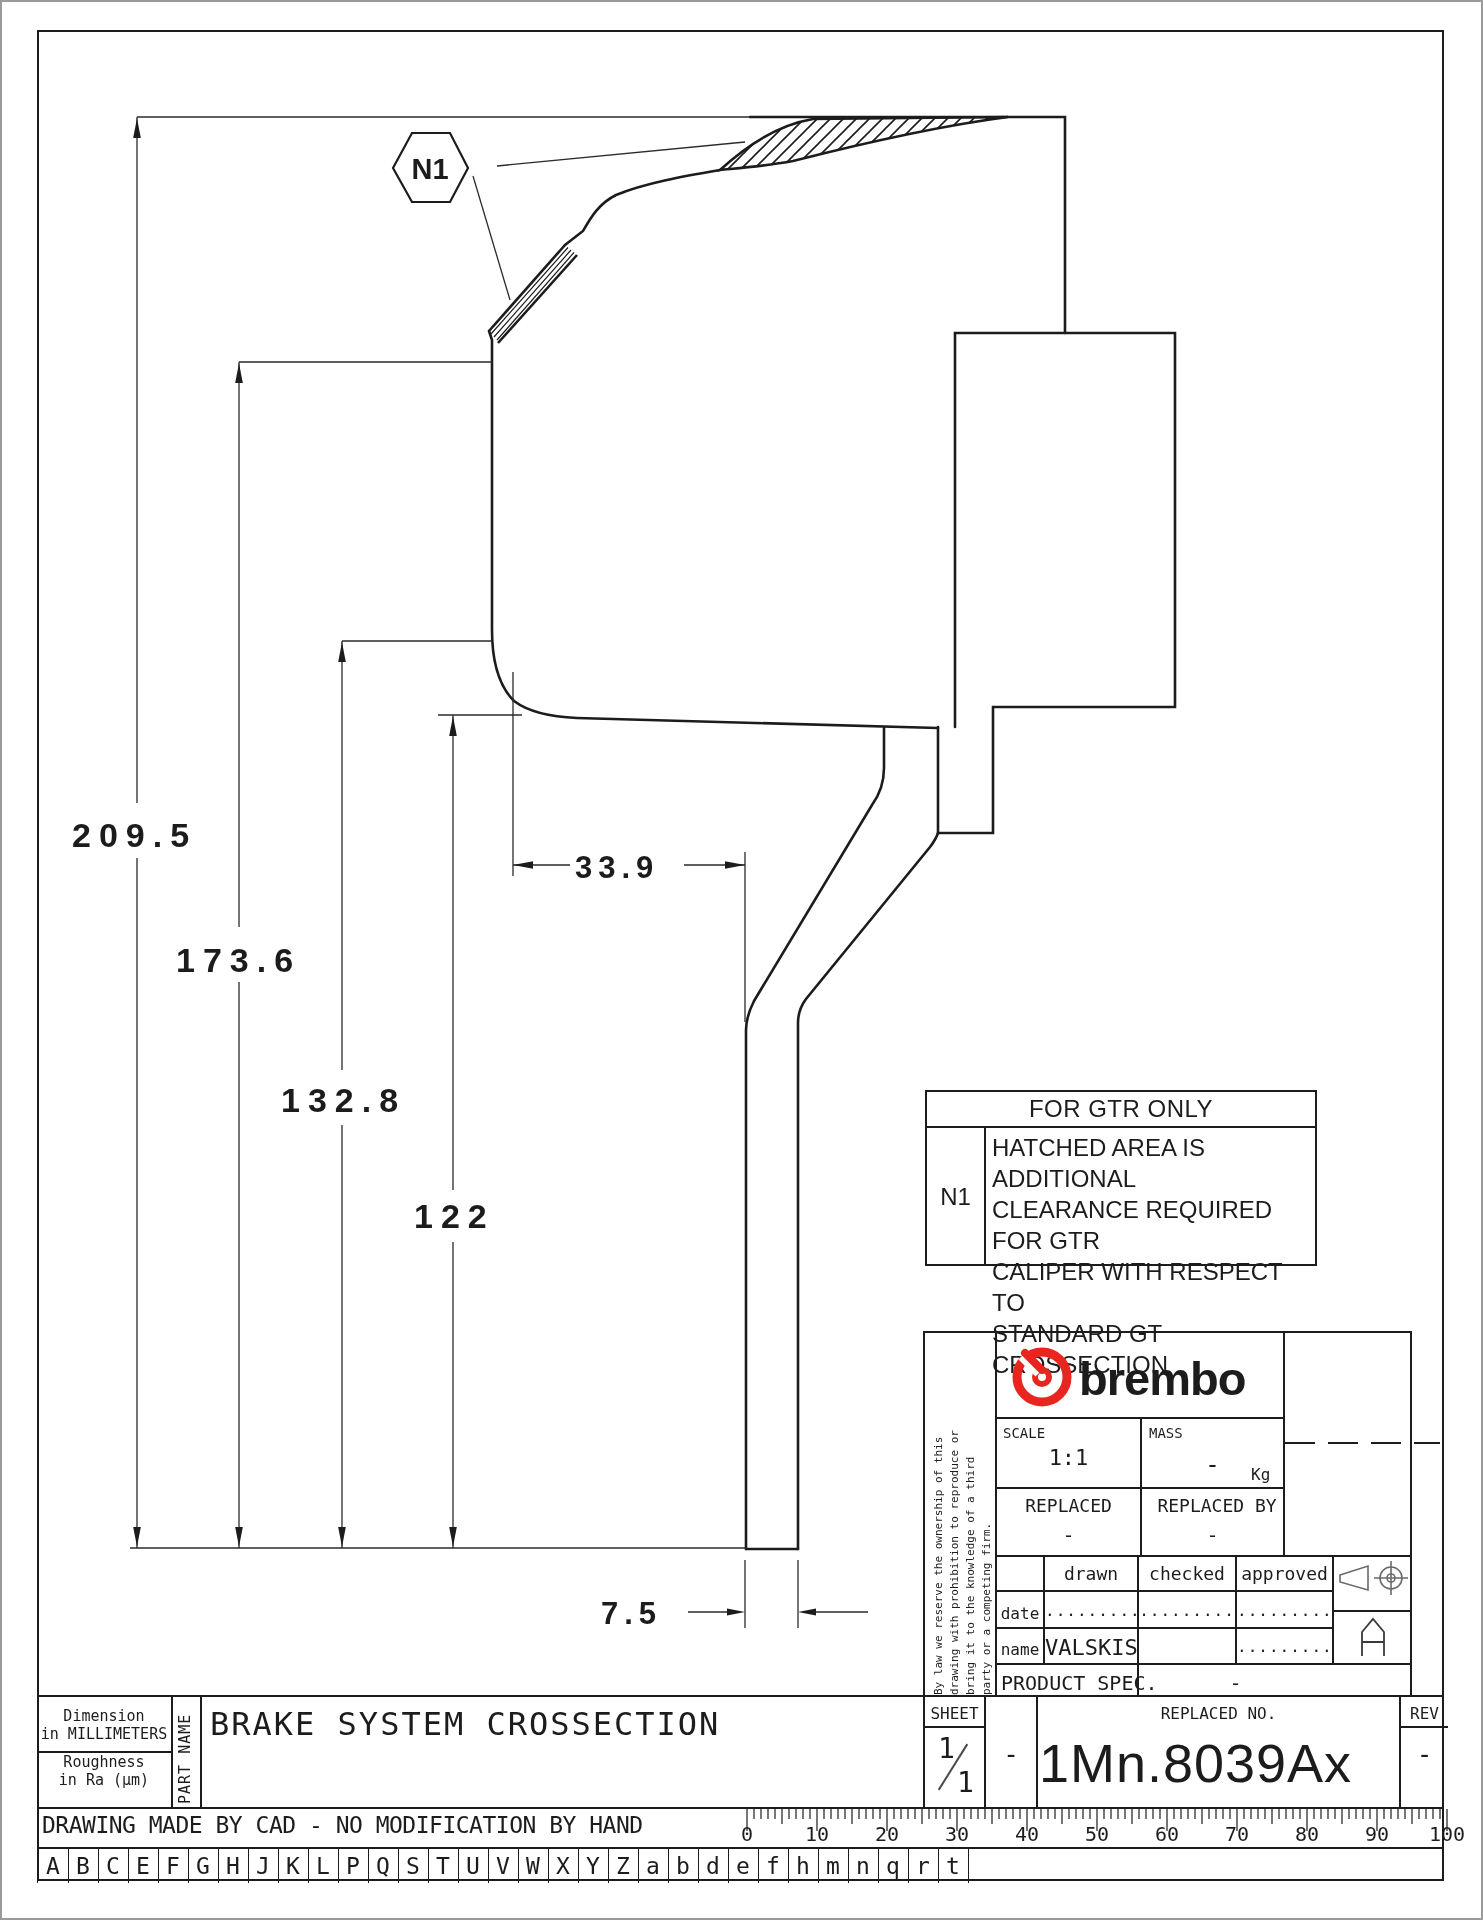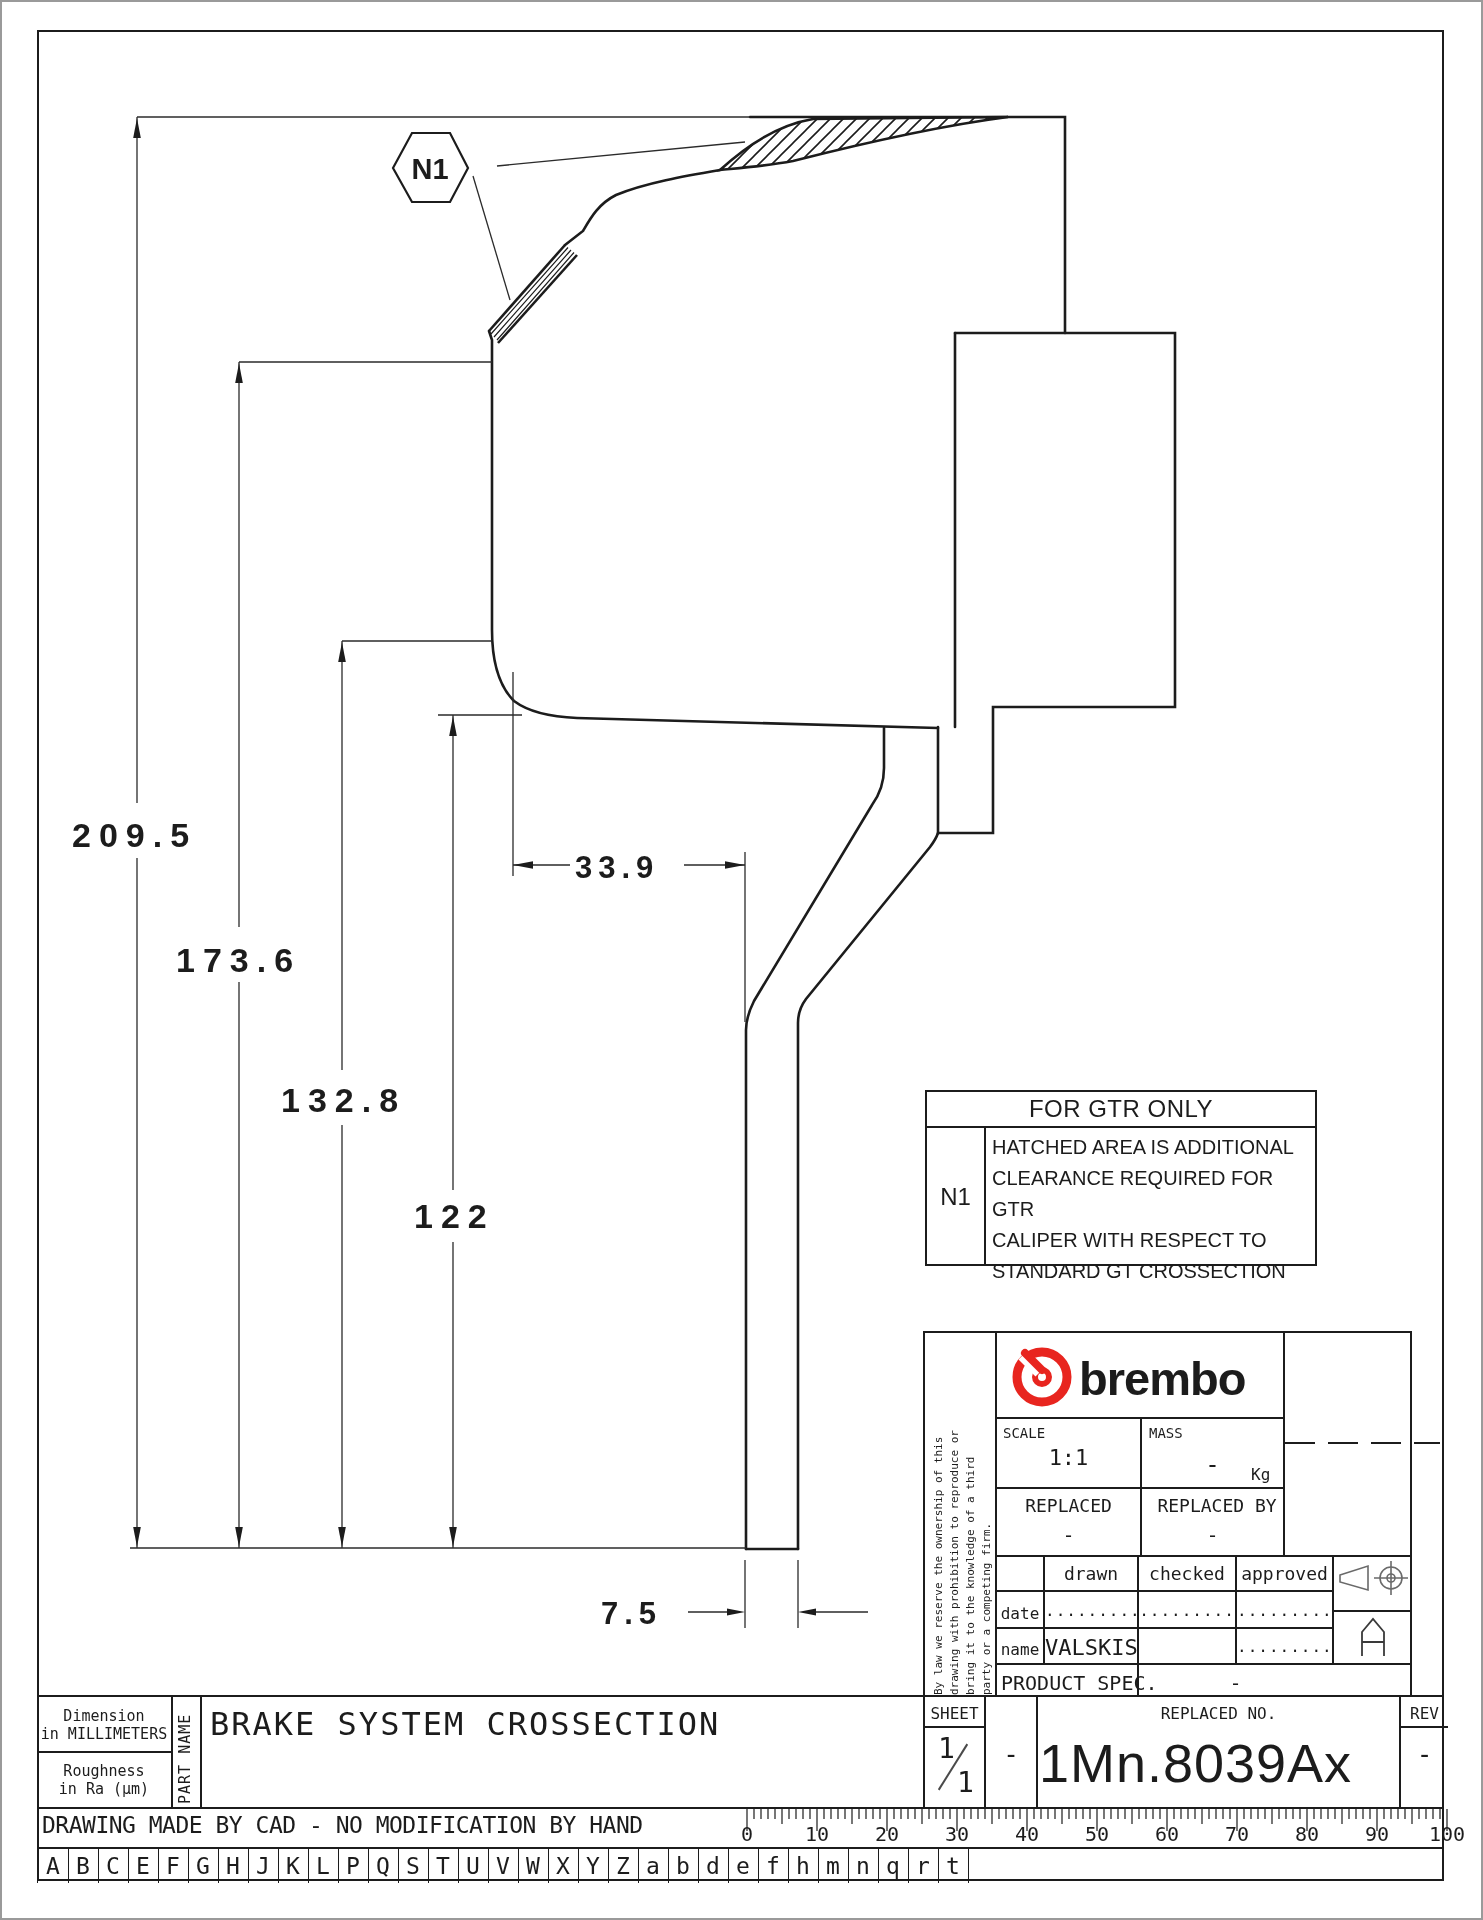--- a/index.html
+++ b/index.html
@@ -11,21 +11,21 @@
   svg text{fill:#1c1c1c;}
   .dimtxt{font-family:"Liberation Sans",sans-serif;font-weight:700;font-size:34px;letter-spacing:8px;}
   .dimtxt-s{font-family:"Liberation Sans",sans-serif;font-weight:700;font-size:31px;letter-spacing:6px;}
   .hexlbl{font-family:"Liberation Sans",sans-serif;font-weight:700;font-size:29px;}
   
   .gtr{left:925px;top:1090px;width:392px;height:176px;border:2px solid #1c1c1c;box-sizing:border-box;}
   .gtr-head{height:34px;border-bottom:2px solid #1c1c1c;display:flex;align-items:center;justify-content:center;
             font-size:24px;letter-spacing:0.5px;}
   .gtr-body{display:flex;height:138px;}
   .gtr-n1{width:57px;border-right:2px solid #1c1c1c;display:flex;align-items:center;justify-content:center;font-size:24px;}
-  .gtr-text{flex:1;padding:4px 0 0 6px;font-size:20px;line-height:31px;}
+  .gtr-text{flex:1;padding:4px 0 0 6px;font-size:24px;line-height:31px;}
   
   .tb-line{background:#1c1c1c;}
   .mono{font-family:"DejaVu Sans Mono","Liberation Mono",monospace;}
   .lbl14{font-size:14px;} .lbl16{font-size:16px;} .lbl18{font-size:18px;} .lbl20{font-size:20px;}
   .legal{font-size:11px;line-height:16px;white-space:nowrap;}
   .brand{font-weight:700;font-size:47px;letter-spacing:-1px;}
   .dwgno{font-size:54px;letter-spacing:1px;}
   .ruler-num{width:60px;text-align:center;font-size:20px;}
   .letter-cell{position:absolute;top:0;height:34px;border-right:1.6px solid #1c1c1c;
                display:flex;align-items:center;justify-content:center;font-size:23px;}
@@ -322,21 +322,21 @@
   <div class="abs dwgno" style="left:113px;top:35px;width:315px;text-align:center">1Mn.8039Ax</div>
   <div class="abs mono" style="left:476px;top:42px;width:47px;text-align:center;font-size:26px">-</div>
 </div>
 
 <div class="abs tb-line" style="left:37px;top:1695px;width:1407px;height:2px"></div>
 <div class="abs" style="left:37px;top:1697px;width:136px;height:56px;border-right:2px solid #1c1c1c;border-bottom:2px solid #1c1c1c;box-sizing:border-box;text-align:center">
   <div class="mono" style="font-size:15px;margin-top:10px">Dimension</div>
   <div class="mono" style="font-size:15px">in MILLIMETERS</div>
 </div>
 <div class="abs" style="left:37px;top:1753px;width:136px;height:54px;border-right:2px solid #1c1c1c;box-sizing:border-box;text-align:center">
-  <div class="mono" style="font-size:15px;margin-top:9px">Roughness</div>
+  <div class="mono" style="font-size:15px;">Roughness</div>
   <div class="mono" style="font-size:15px">in Ra (µm)</div>
 </div>
 <div class="abs tb-line" style="left:200px;top:1697px;width:2px;height:110px"></div>
 <div class="abs mono" style="left:176px;top:1804px;width:106px;font-size:15px;letter-spacing:1px;transform:rotate(-90deg);transform-origin:0 0;">PART NAME</div>
 <div class="abs mono" style="left:210px;top:1705px;font-size:32px;letter-spacing:2px;">BRAKE SYSTEM CROSSECTION</div>
 <div class="abs tb-line" style="left:923px;top:1697px;width:2px;height:110px"></div>
 
 <div class="abs tb-line" style="left:37px;top:1807px;width:1407px;height:2px"></div>
 <div class="abs mono" style="left:42px;top:1812px;font-size:23px;letter-spacing:-0.5px;">DRAWING MADE BY CAD - NO MODIFICATION BY HAND</div>
 <div id="ruler-numbers" class="abs" style="left:0;top:1822px;width:1483px;height:24px">

